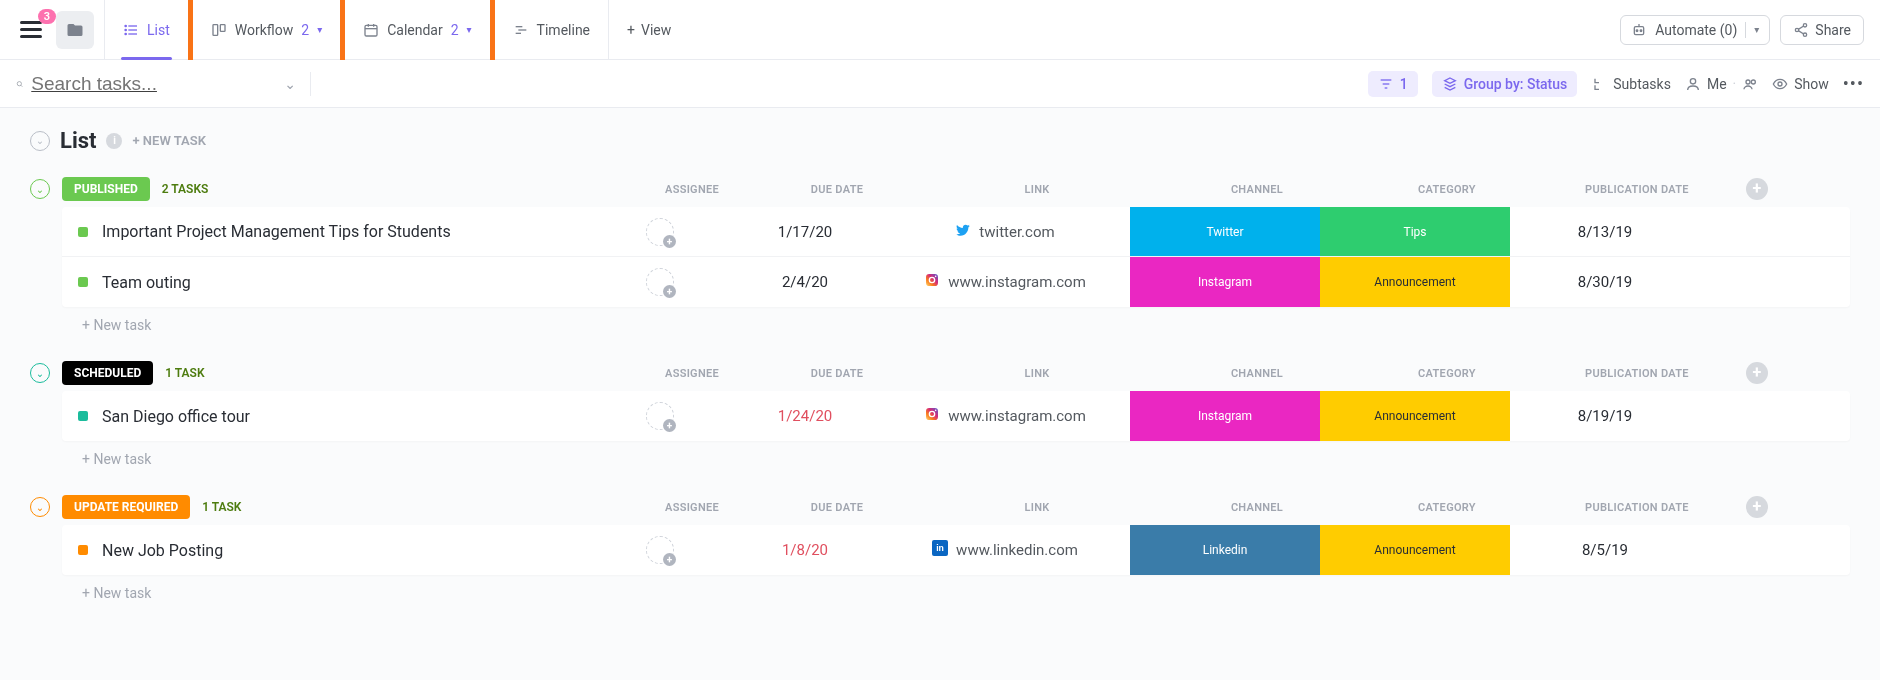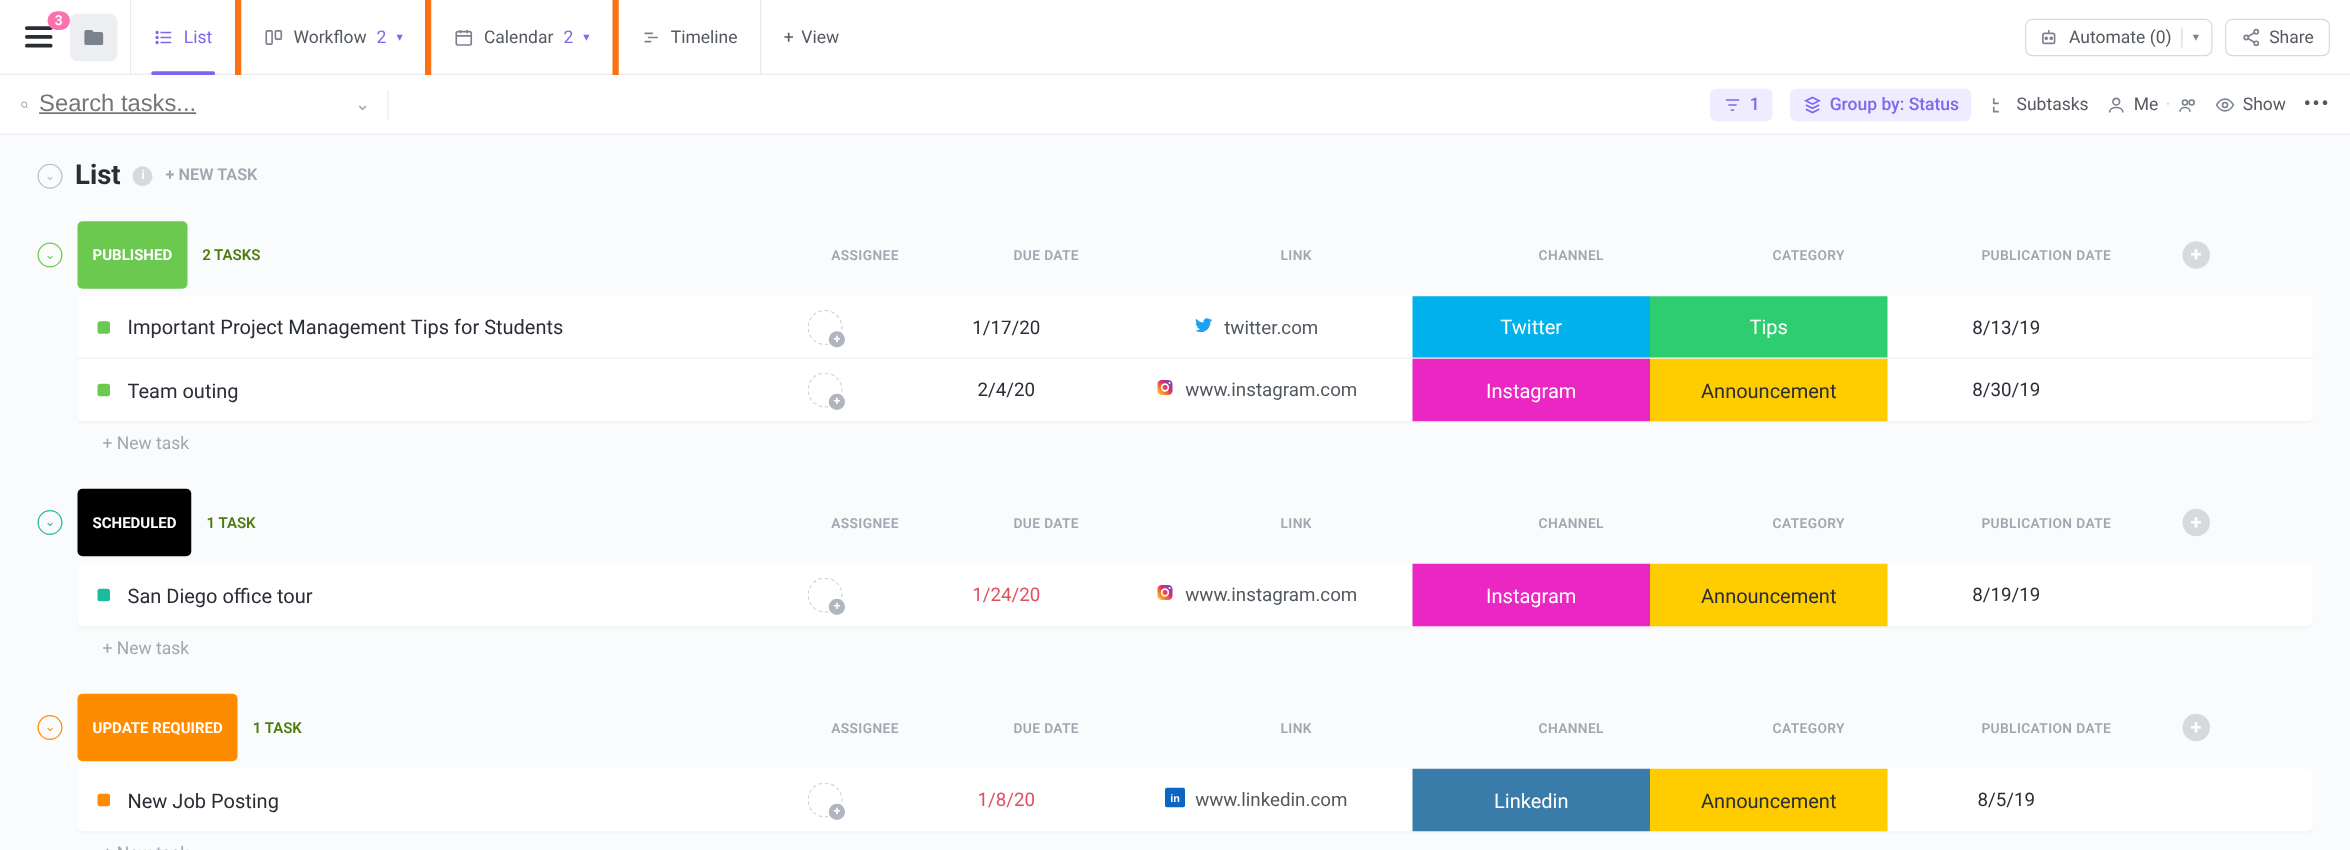--- a/index.html
+++ b/index.html
@@ -43,21 +43,21 @@
 .body-area { background: #fafbfc; padding: 20px 30px; min-height: 572px; }
 .list-head { display: flex; align-items: center; gap: 10px; margin-bottom: 24px; }
 .collapse-circle { width: 20px; height: 20px; border: 1.5px solid #b9bec7; border-radius: 50%; display: flex; align-items: center; justify-content: center; cursor: pointer; color: #b9bec7; }
 .list-title { font-size: 22px; font-weight: 700; }
 .info-dot { width: 16px; height: 16px; background: #d6d9de; border-radius: 50%; color: #fff; font-size: 10px; display: flex; align-items: center; justify-content: center; font-weight: 700; }
 .new-task-link { color: #a1a6b0; font-size: 13px; font-weight: 600; cursor: pointer; }
 
 .group { margin-bottom: 28px; }
 .group-top { display: flex; align-items: center; gap: 12px; }
 .group-caret { width: 20px; height: 20px; border: 1.5px solid; border-radius: 50%; display: flex; align-items: center; justify-content: center; cursor: pointer; }
-.status-pill { color: #fff; font-size: 12px; font-weight: 700; border-radius: 4px; padding: 20px 12px; }
+.status-pill { color: #fff; font-size: 12px; font-weight: 700; border-radius: 4px; padding: 5px 12px; }
 .task-count { color: #4d7c0f; font-size: 12px; font-weight: 600; }
 
 .cols { display: flex; align-items: center; }
 .col { text-align: center; color: #a1a6b0; font-size: 11px; font-weight: 600; letter-spacing: 0.3px; }
 .c-name { width: 560px; text-align: left; }
 .c-assignee { width: 140px; }
 .c-due { width: 150px; }
 .c-link { width: 250px; }
 .c-channel { width: 190px; }
 .c-category { width: 190px; }
@@ -70,21 +70,21 @@
 .task-row:last-child { border-bottom: none; }
 .name-cell { width: 528px; display: flex; align-items: center; gap: 14px; padding-left: 16px; }
 .status-dot { width: 10px; height: 10px; border-radius: 2px; }
 .task-name { font-size: 16px; color: #292d34; }
 .assignee-cell { width: 140px; display: flex; justify-content: center; }
 .assignee-placeholder { width: 28px; height: 28px; border: 1.5px dashed #cfd3da; border-radius: 50%; position: relative; }
 .assignee-placeholder::after { content: "+"; position: absolute; bottom: -3px; right: -3px; width: 13px; height: 13px; background: #b0b5bf; color: #fff; border-radius: 50%; font-size: 10px; display: flex; align-items: center; justify-content: center; font-weight: 700; }
 .due-cell { width: 150px; text-align: center; font-size: 15px; }
 .due-red { color: #e04f5f; }
 .link-cell { width: 250px; display: flex; align-items: center; justify-content: center; gap: 8px; font-size: 15px; color: #54595f; }
-.tag-cell { width: 190px; height: 100%; display: flex; align-items: center; justify-content: center; color: #fff; font-size: 16px; }
+.tag-cell { width: 190px; height: 100%; display: flex; align-items: center; justify-content: center; color: #fff; font-size: 12px; }
 .pub-cell { width: 190px; text-align: center; font-size: 15px; }
 
 .group-newtask { color: #a1a6b0; font-size: 14px; margin-left: 52px; margin-top: 10px; cursor: pointer; }
 
 
 svg.ic { width: 16px; height: 16px; }
 svg.ic18 { width: 18px; height: 18px; }
 </style>
 </head>
 <body>

